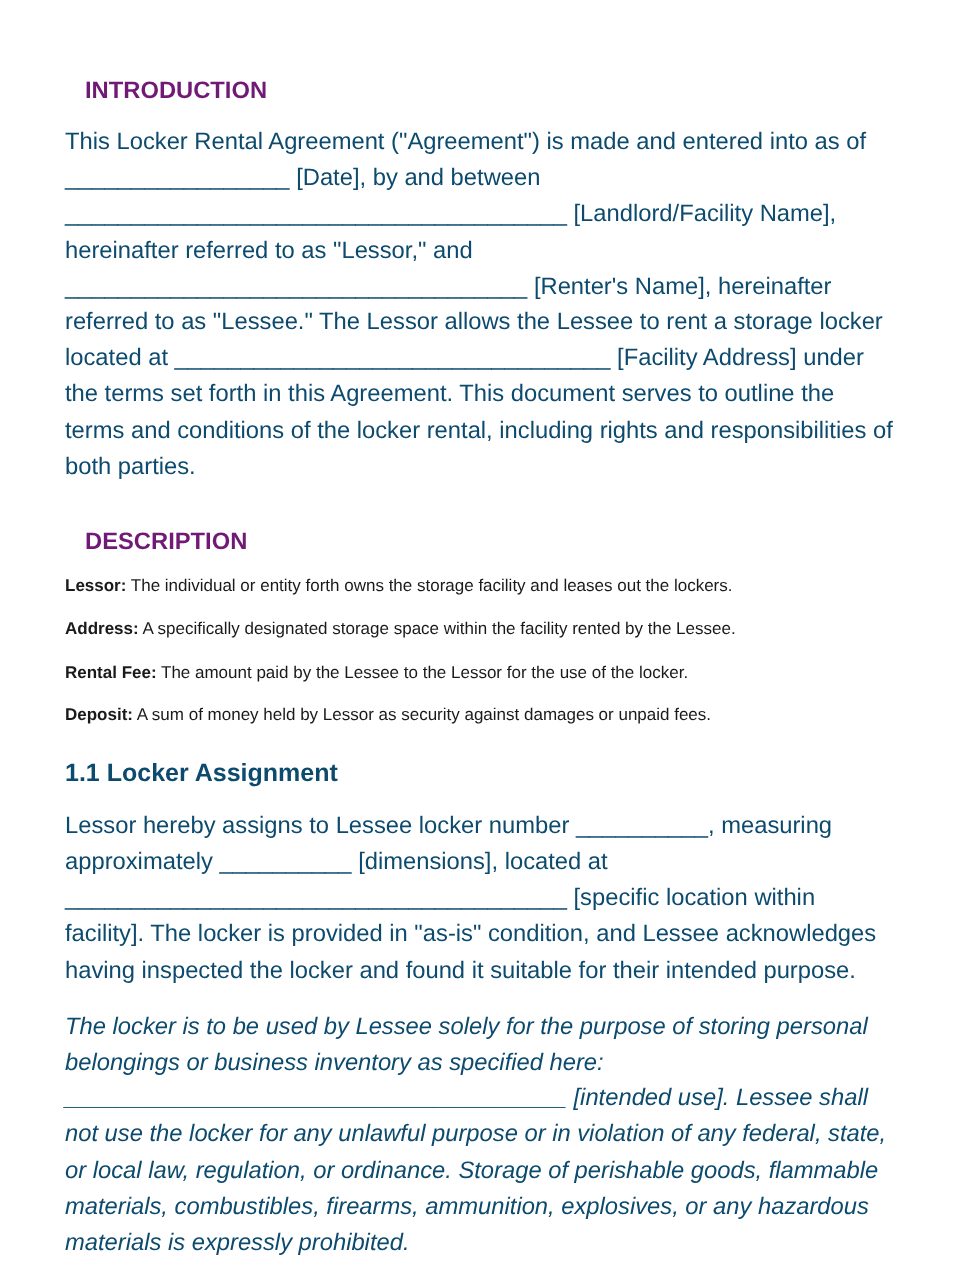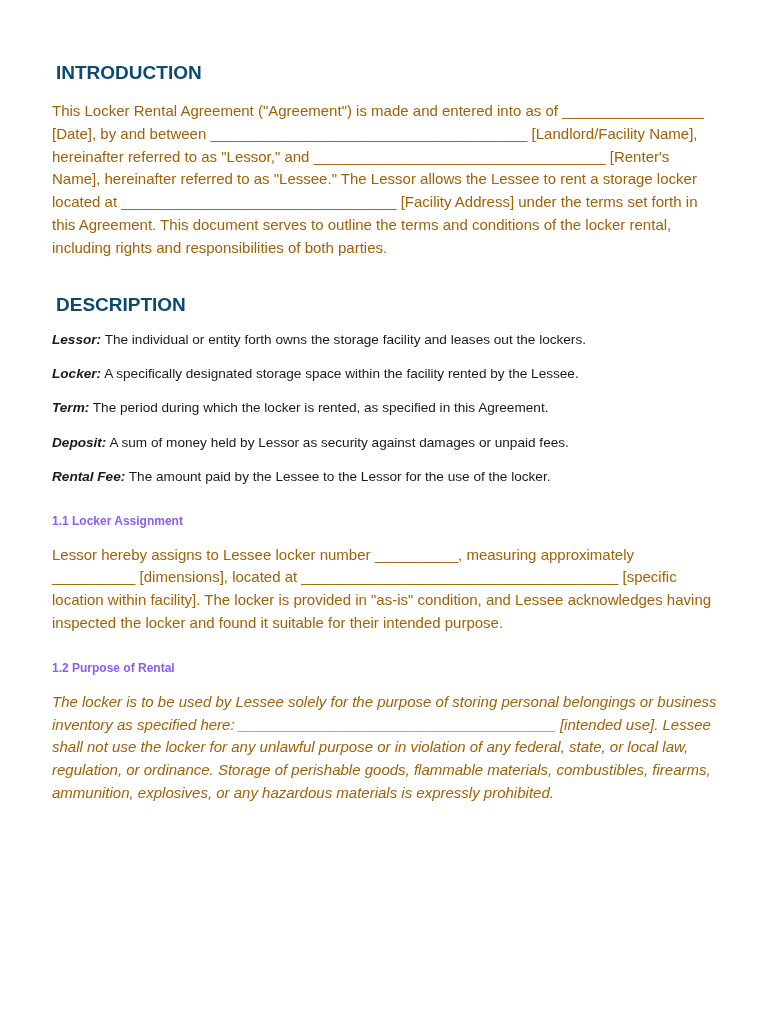--- a/index.html
+++ b/index.html
@@ -24,48 +24,47 @@
   .doc-title {
     font-size: 27px;
     font-weight: bold;
     letter-spacing: 0.2px;
     margin: 0 0 34px 0;
     color: #111111;
   }
   .h2 {
     font-size: 19px;
     font-weight: bold;
-    margin: 0 0 14px 4px;
-    color: #0c4a6e;
+    margin: 0 0 14px 16px;
+    color: #701a75;
   }
   .h2.spaced {
     margin-top: 34px;
   }
   .h3 {
-    font-size: 12px;
+    font-size: 20px;
     font-weight: bold;
     margin: 26px 0 12px 0;
-    color: #8b5cf6;
+    color: #0c4a6e;
   }
   p.body-text {
-    font-size: 15px;
+    font-size: 19px;
     line-height: 1.52;
     margin: 16px 0 12px 0;
-    color: #a16207;
+    color: #0c4a6e;
     text-align: left;
   }
   .def-item {
     font-size: 13.6px;
     line-height: 1.5;
     margin: 0 0 14px 0;
     color: #1a1a1a;
   }
   .def-term {
     font-weight: bold;
-    font-style: italic;
   }
   .last-para {
     margin-bottom: 0;
     font-style: italic;
   }
 </style>
 </head>
 <body>
 
 <div class="page">
@@ -73,32 +72,28 @@
 
   <h2 class="h2">INTRODUCTION</h2>
   <p class="body-text">This Locker Rental Agreement ("Agreement") is made and entered into as of _________________ [Date], by and between ______________________________________ [Landlord/Facility Name], hereinafter referred to as "Lessor," and ___________________________________ [Renter's Name], hereinafter referred to as "Lessee." The Lessor allows the Lessee to rent a storage locker located at _________________________________ [Facility Address] under the terms set forth in this Agreement. This document serves to outline the terms and conditions of the locker rental, including rights and responsibilities of both parties.</p>
 
   <h2 class="h2 spaced">DESCRIPTION</h2>
 
   <p class="def-item">
     <span class="def-term">Lessor:</span><span> The individual or entity forth owns the storage facility and leases out the lockers.</span>
   </p>
   <p class="def-item">
-    <span class="def-term">Locker:</span><span> A specifically designated storage space within the facility rented by the Lessee.</span>
+    <span class="def-term">Address:</span><span> A specifically designated storage space within the facility rented by the Lessee.</span>
   </p>
   <p class="def-item">
-    <span class="def-term">Term:</span><span> The period during which the locker is rented, as specified in this Agreement.</span>
+    <span class="def-term">Rental Fee:</span><span> The amount paid by the Lessee to the Lessor for the use of the locker.</span>
   </p>
   <p class="def-item">
     <span class="def-term">Deposit:</span><span> A sum of money held by Lessor as security against damages or unpaid fees.</span>
-  </p>
-  <p class="def-item">
-    <span class="def-term">Rental Fee:</span><span> The amount paid by the Lessee to the Lessor for the use of the locker.</span>
   </p>
 
 
   <h3 class="h3">1.1 Locker Assignment</h3>
   <p class="body-text">Lessor hereby assigns to Lessee locker number __________, measuring approximately __________ [dimensions], located at ______________________________________ [specific location within facility]. The locker is provided in "as-is" condition, and Lessee acknowledges having inspected the locker and found it suitable for their intended purpose.</p>
 
-  <h3 class="h3">1.2 Purpose of Rental</h3>
   <p class="body-text last-para">The locker is to be used by Lessee solely for the purpose of storing personal belongings or business inventory as specified here: ______________________________________ [intended use]. Lessee shall not use the locker for any unlawful purpose or in violation of any federal, state, or local law, regulation, or ordinance. Storage of perishable goods, flammable materials, combustibles, firearms, ammunition, explosives, or any hazardous materials is expressly prohibited.</p>
 
 </div>
 
 </body></html>

